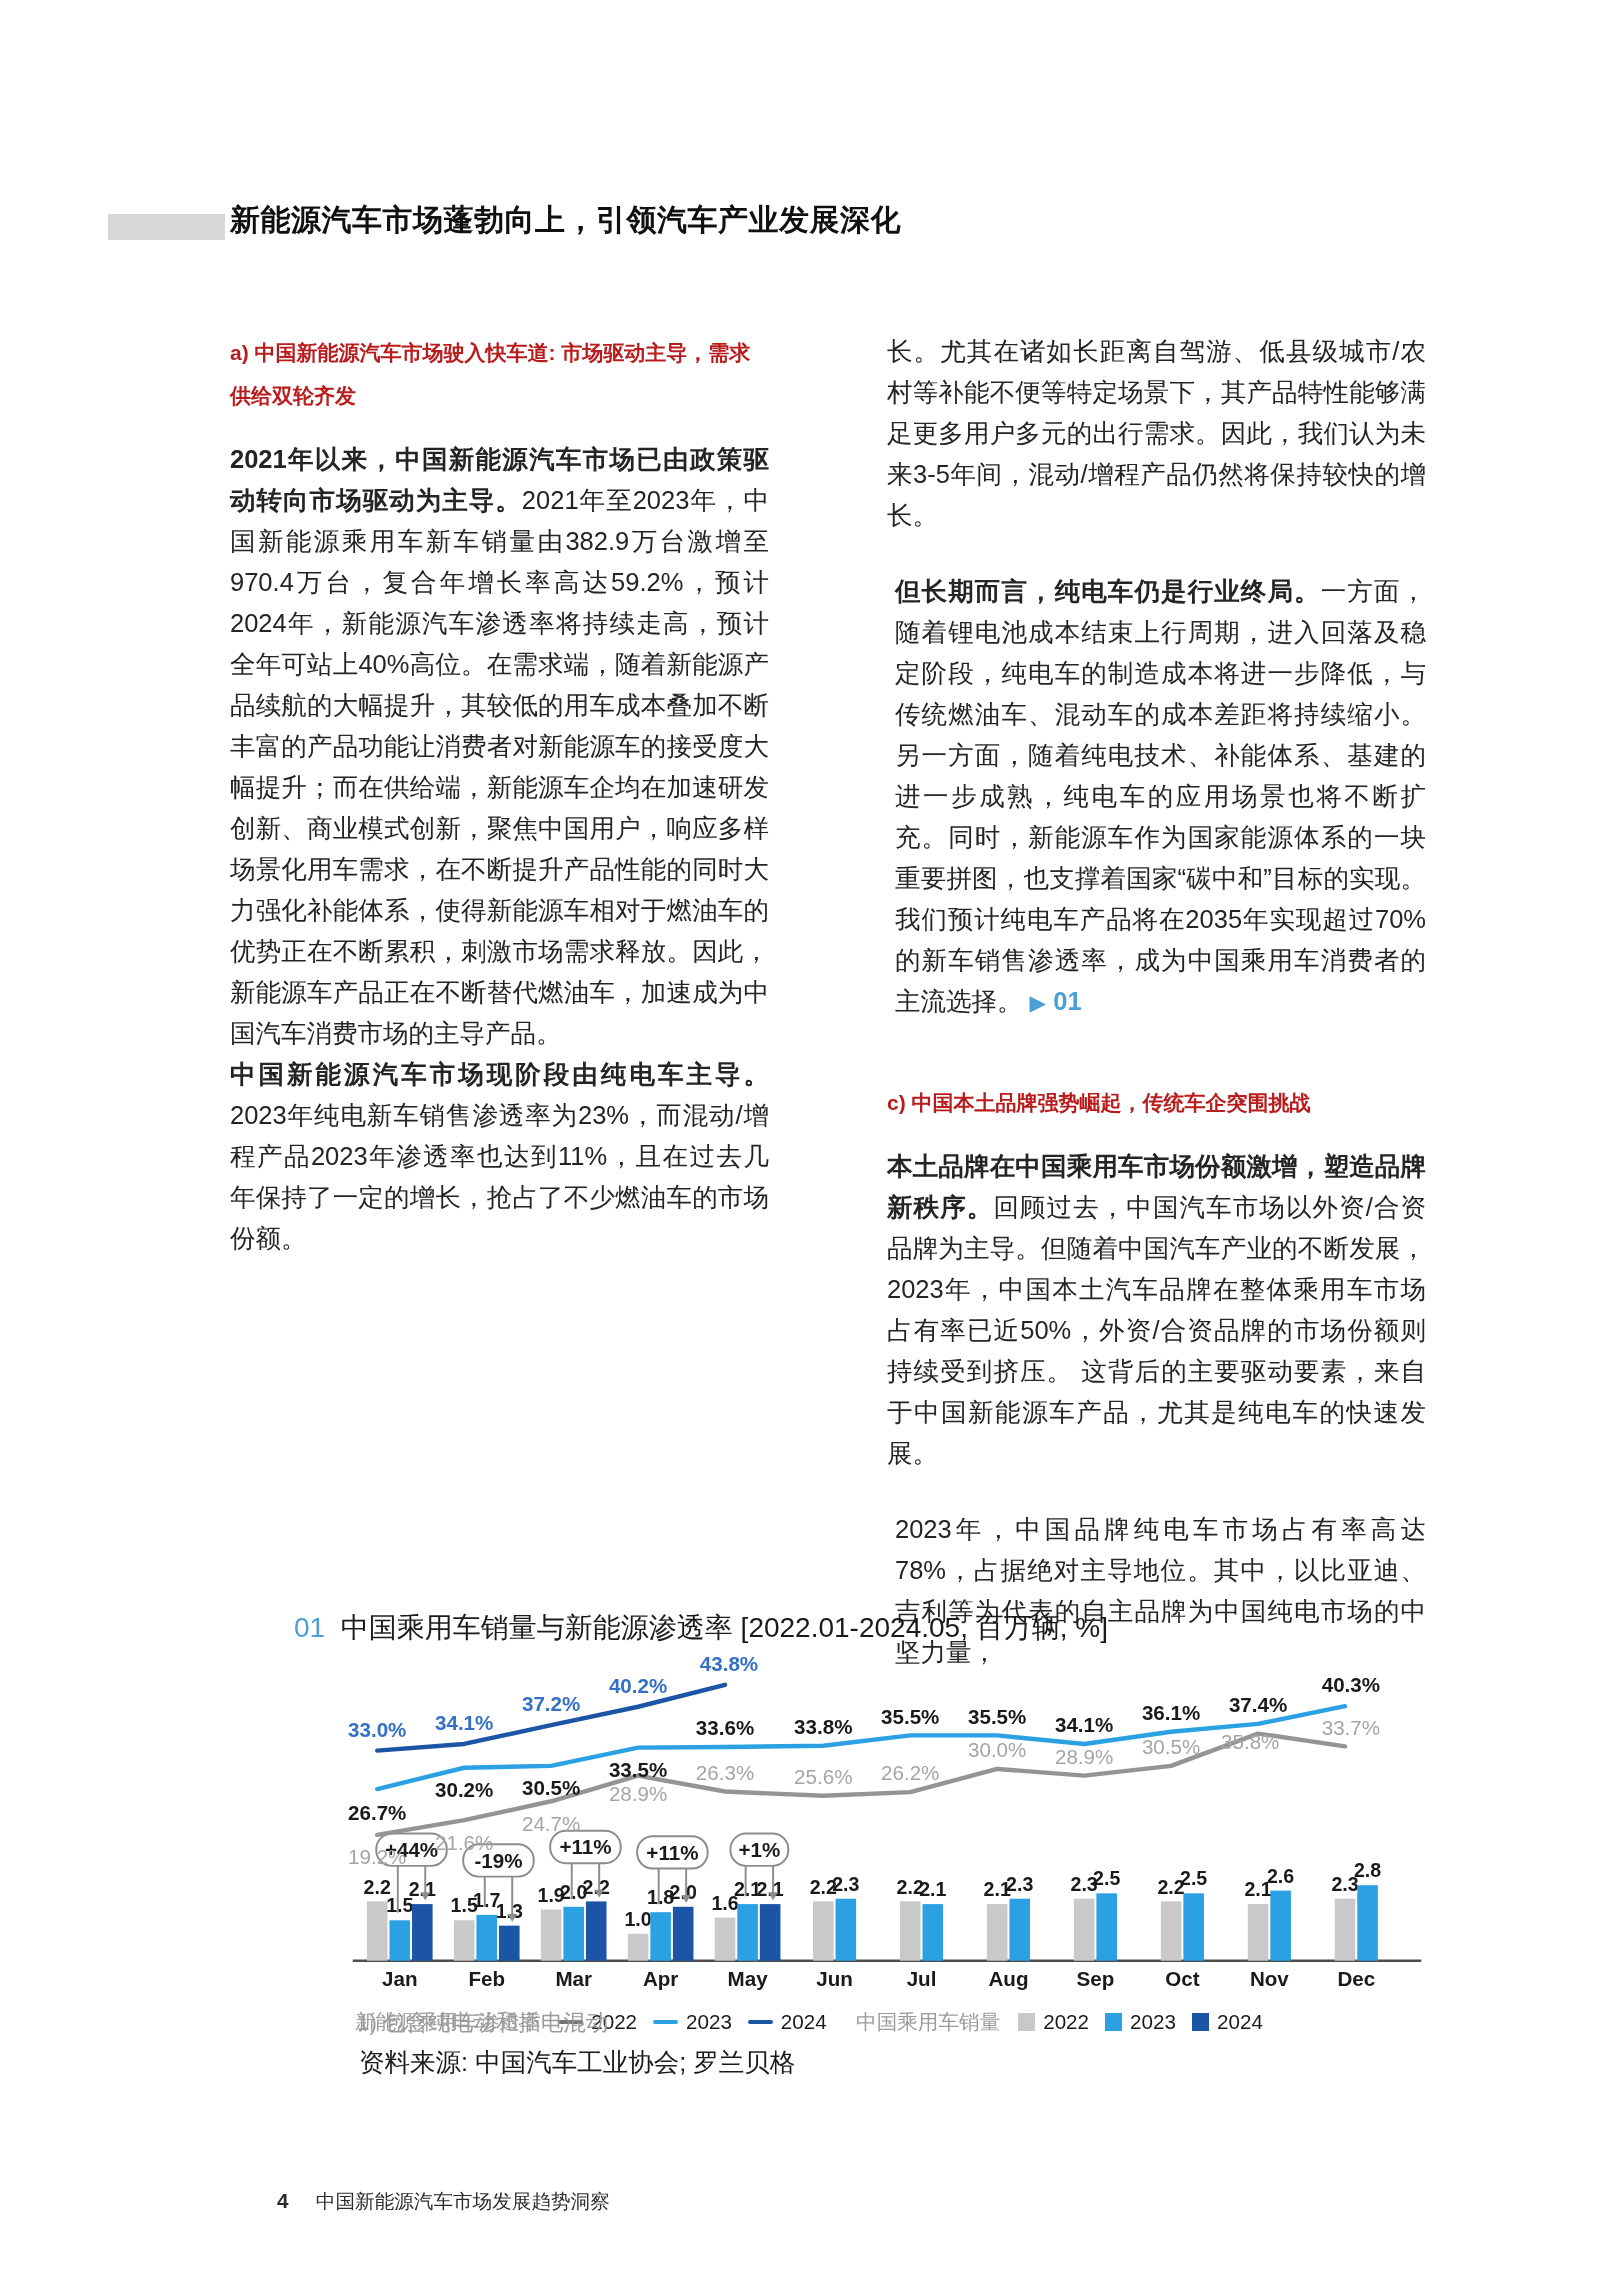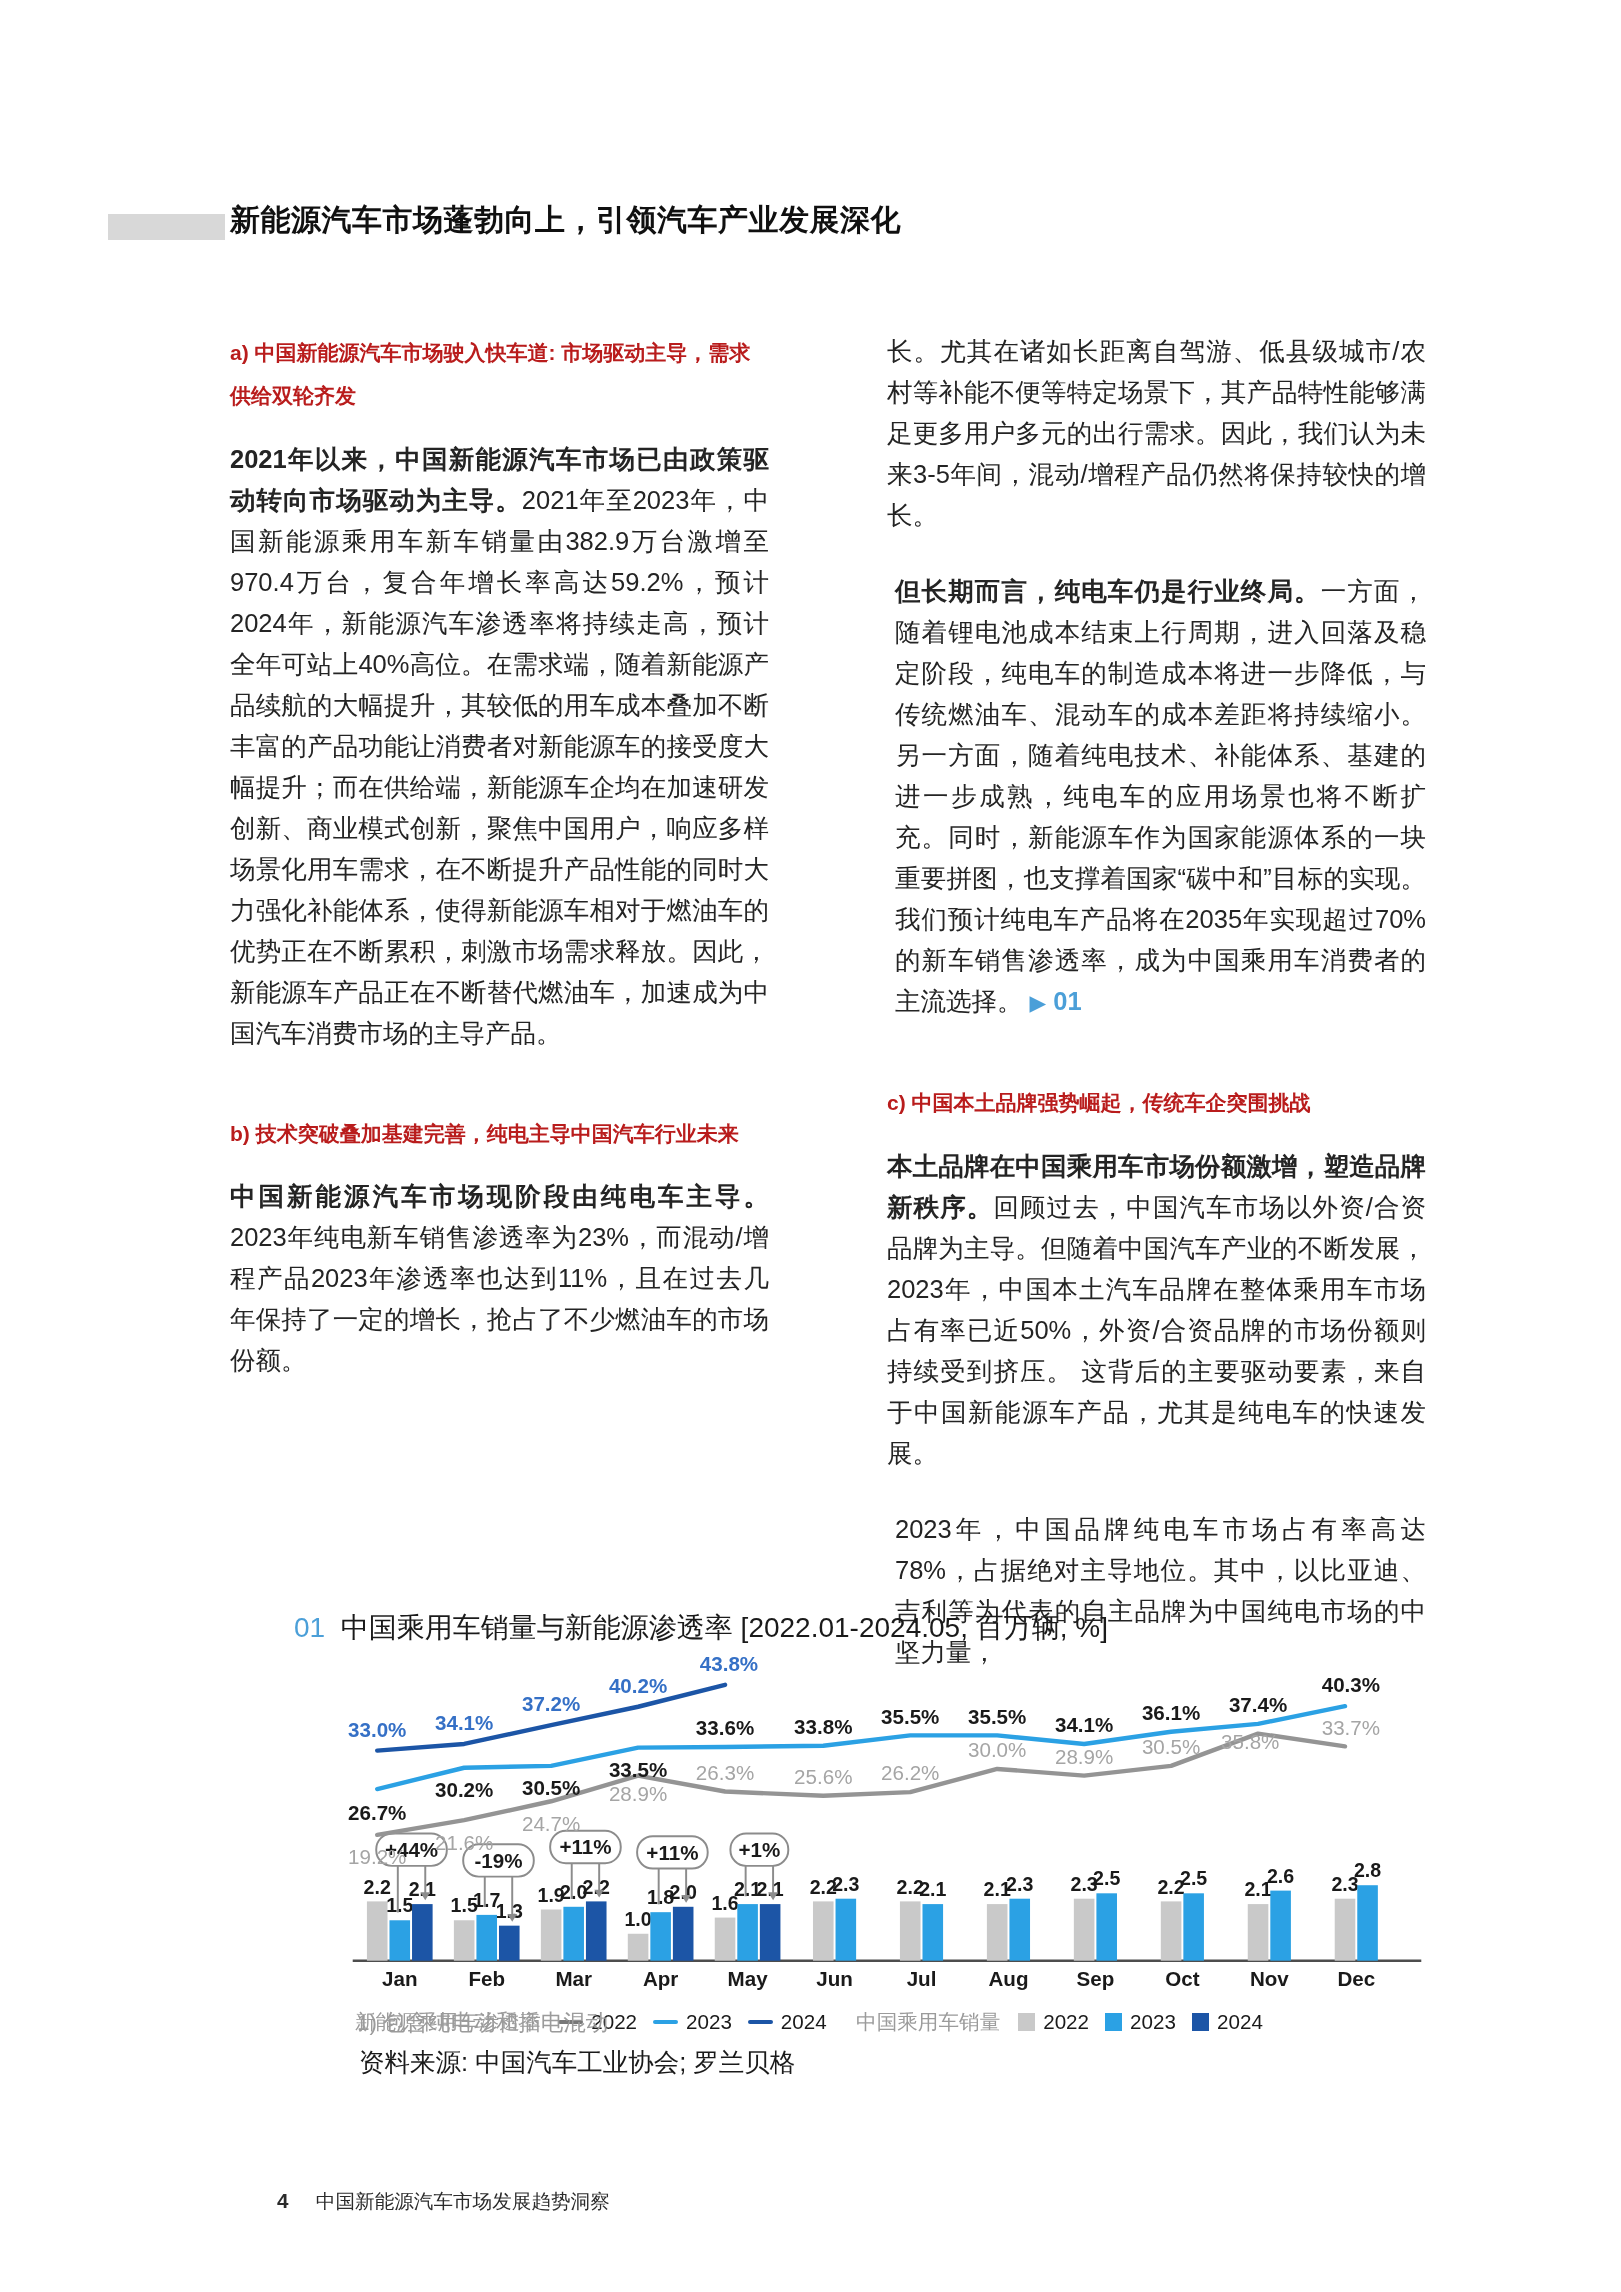--- a/index.html
+++ b/index.html
@@ -36,21 +36,20 @@
 </style>
 </head>
 <body>
 
 <div id="deco-bar" class="abs"></div>
 <div id="page-title" class="abs">新能源汽车市场蓬勃向上，引领汽车产业发展深化</div>
 
 <div id="col-left" class="col abs">
   <h2>a) 中国新能源汽车市场驶入快车道: 市场驱动主导，需求供给双轮齐发</h2>
   <p><span class="lead">2021年以来，中国新能源汽车市场已由政策驱动转向市场驱动为主导。</span><span>2021年至2023年，中国新能源乘用车新车销量由382.9万台激增至970.4万台，复合年增长率高达59.2%，预计2024年，新能源汽车渗透率将持续走高，预计全年可站上40%高位。在需求端，随着新能源产品续航的大幅提升，其较低的用车成本叠加不断丰富的产品功能让消费者对新能源车的接受度大幅提升；而在供给端，新能源车企均在加速研发创新、商业模式创新，聚焦中国用户，响应多样场景化用车需求，在不断提升产品性能的同时大力强化补能体系，使得新能源车相对于燃油车的优势正在不断累积，刺激市场需求释放。因此，新能源车产品正在不断替代燃油车，加速成为中国汽车消费市场的主导产品。</span></p>
-  <h2 class="mt">b) 技术突破叠加基建完善，纯电主导中国汽车行业未来</h2>
   <p><span class="lead">中国新能源汽车市场现阶段由纯电车主导。</span><span>2023年纯电新车销售渗透率为23%，而混动/增程产品2023年渗透率也达到11%，且在过去几年保持了一定的增长，抢占了不少燃油车的市场份额。</span></p>
 </div>
 
 <div id="col-right" class="col abs">
   <p>长。尤其在诸如长距离自驾游、低县级城市/农村等补能不便等特定场景下，其产品特性能够满足更多用户多元的出行需求。因此，我们认为未来3-5年间，混动/增程产品仍然将保持较快的增长。</p>
   <p class="gap"><span class="lead">但长期而言，纯电车仍是行业终局。</span><span>一方面，随着锂电池成本结束上行周期，进入回落及稳定阶段，纯电车的制造成本将进一步降低，与传统燃油车、混动车的成本差距将持续缩小。另一方面，随着纯电技术、补能体系、基建的进一步成熟，纯电车的应用场景也将不断扩充。同时，新能源车作为国家能源体系的一块重要拼图，也支撑着国家“碳中和”目标的实现。我们预计纯电车产品将在2035年实现超过70%的新车销售渗透率，成为中国乘用车消费者的主流选择。</span> <span class="ref"><span class="tri">▶</span> <span>01</span></span></p>
   <h2 class="mt">c) 中国本土品牌强势崛起，传统车企突围挑战</h2>
   <p><span class="lead">本土品牌在中国乘用车市场份额激增，塑造品牌新秩序。</span><span>回顾过去，中国汽车市场以外资/合资品牌为主导。但随着中国汽车产业的不断发展，2023年，中国本土汽车品牌在整体乘用车市场占有率已近50%，外资/合资品牌的市场份额则持续受到挤压。 这背后的主要驱动要素，来自于中国新能源车产品，尤其是纯电车的快速发展。</span></p>
   <p class="gap">2023年，中国品牌纯电车市场占有率高达78%，占据绝对主导地位。其中，以比亚迪、吉利等为代表的自主品牌为中国纯电市场的中坚力量，</p>
 </div>

